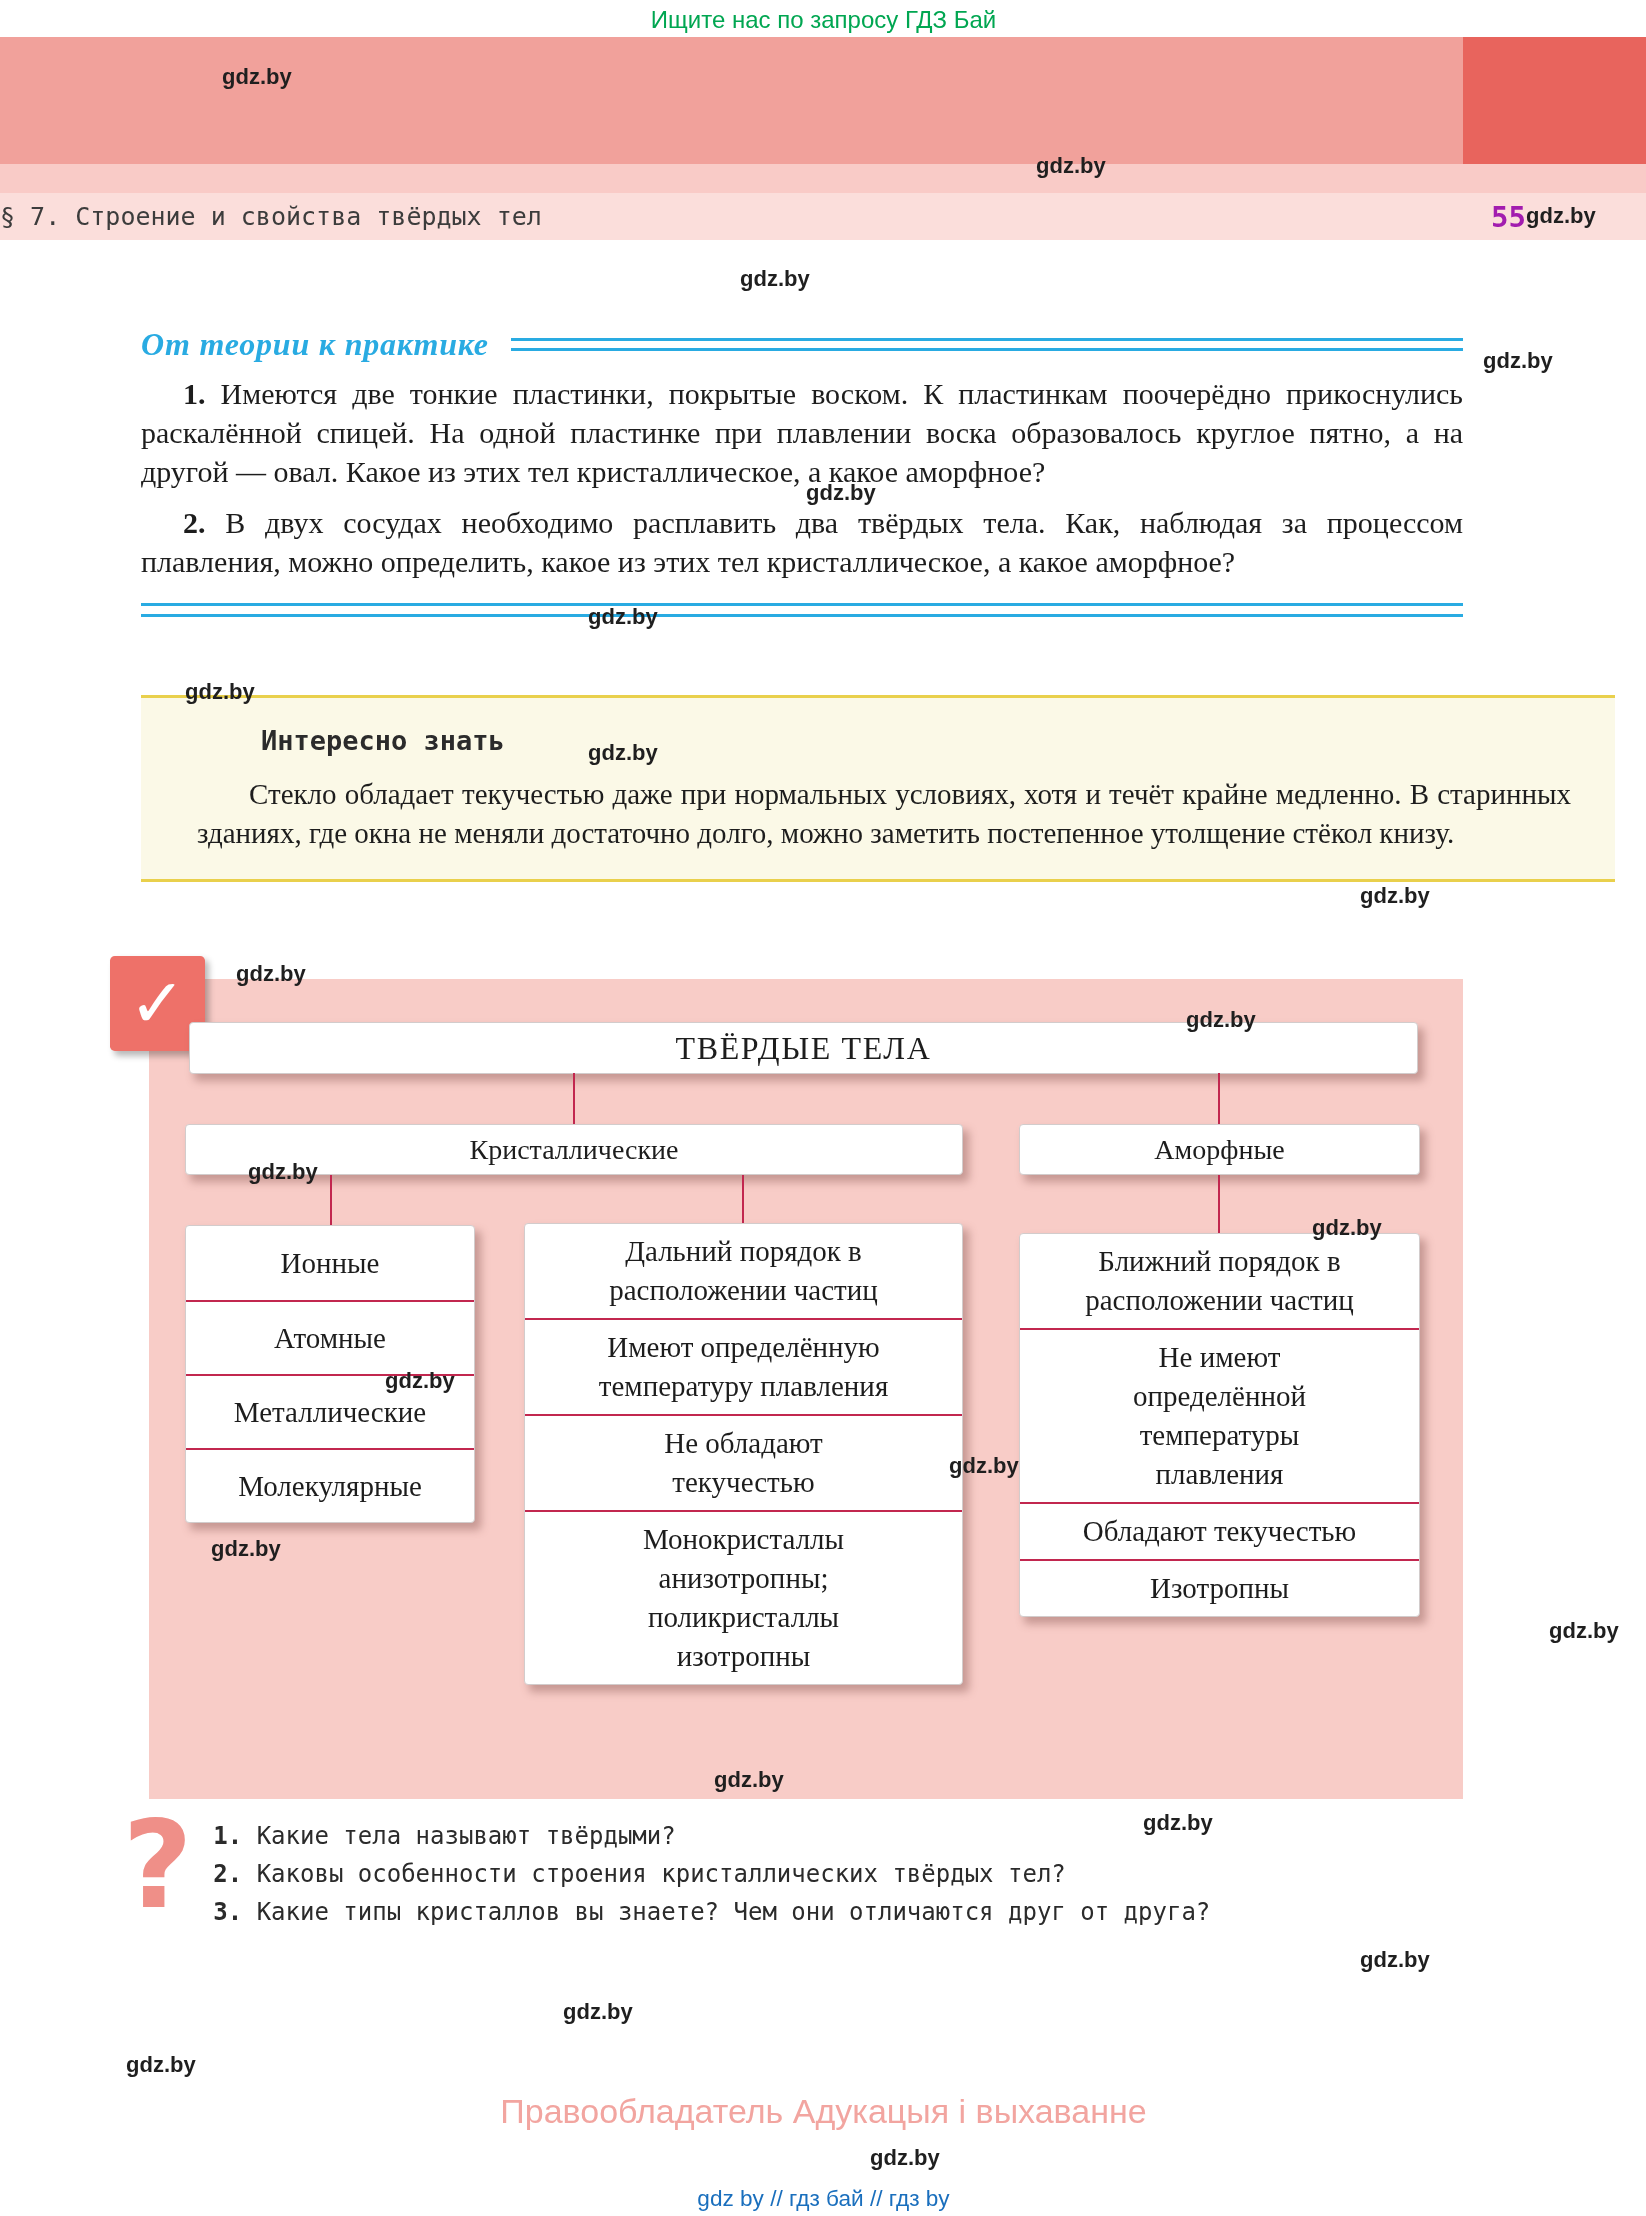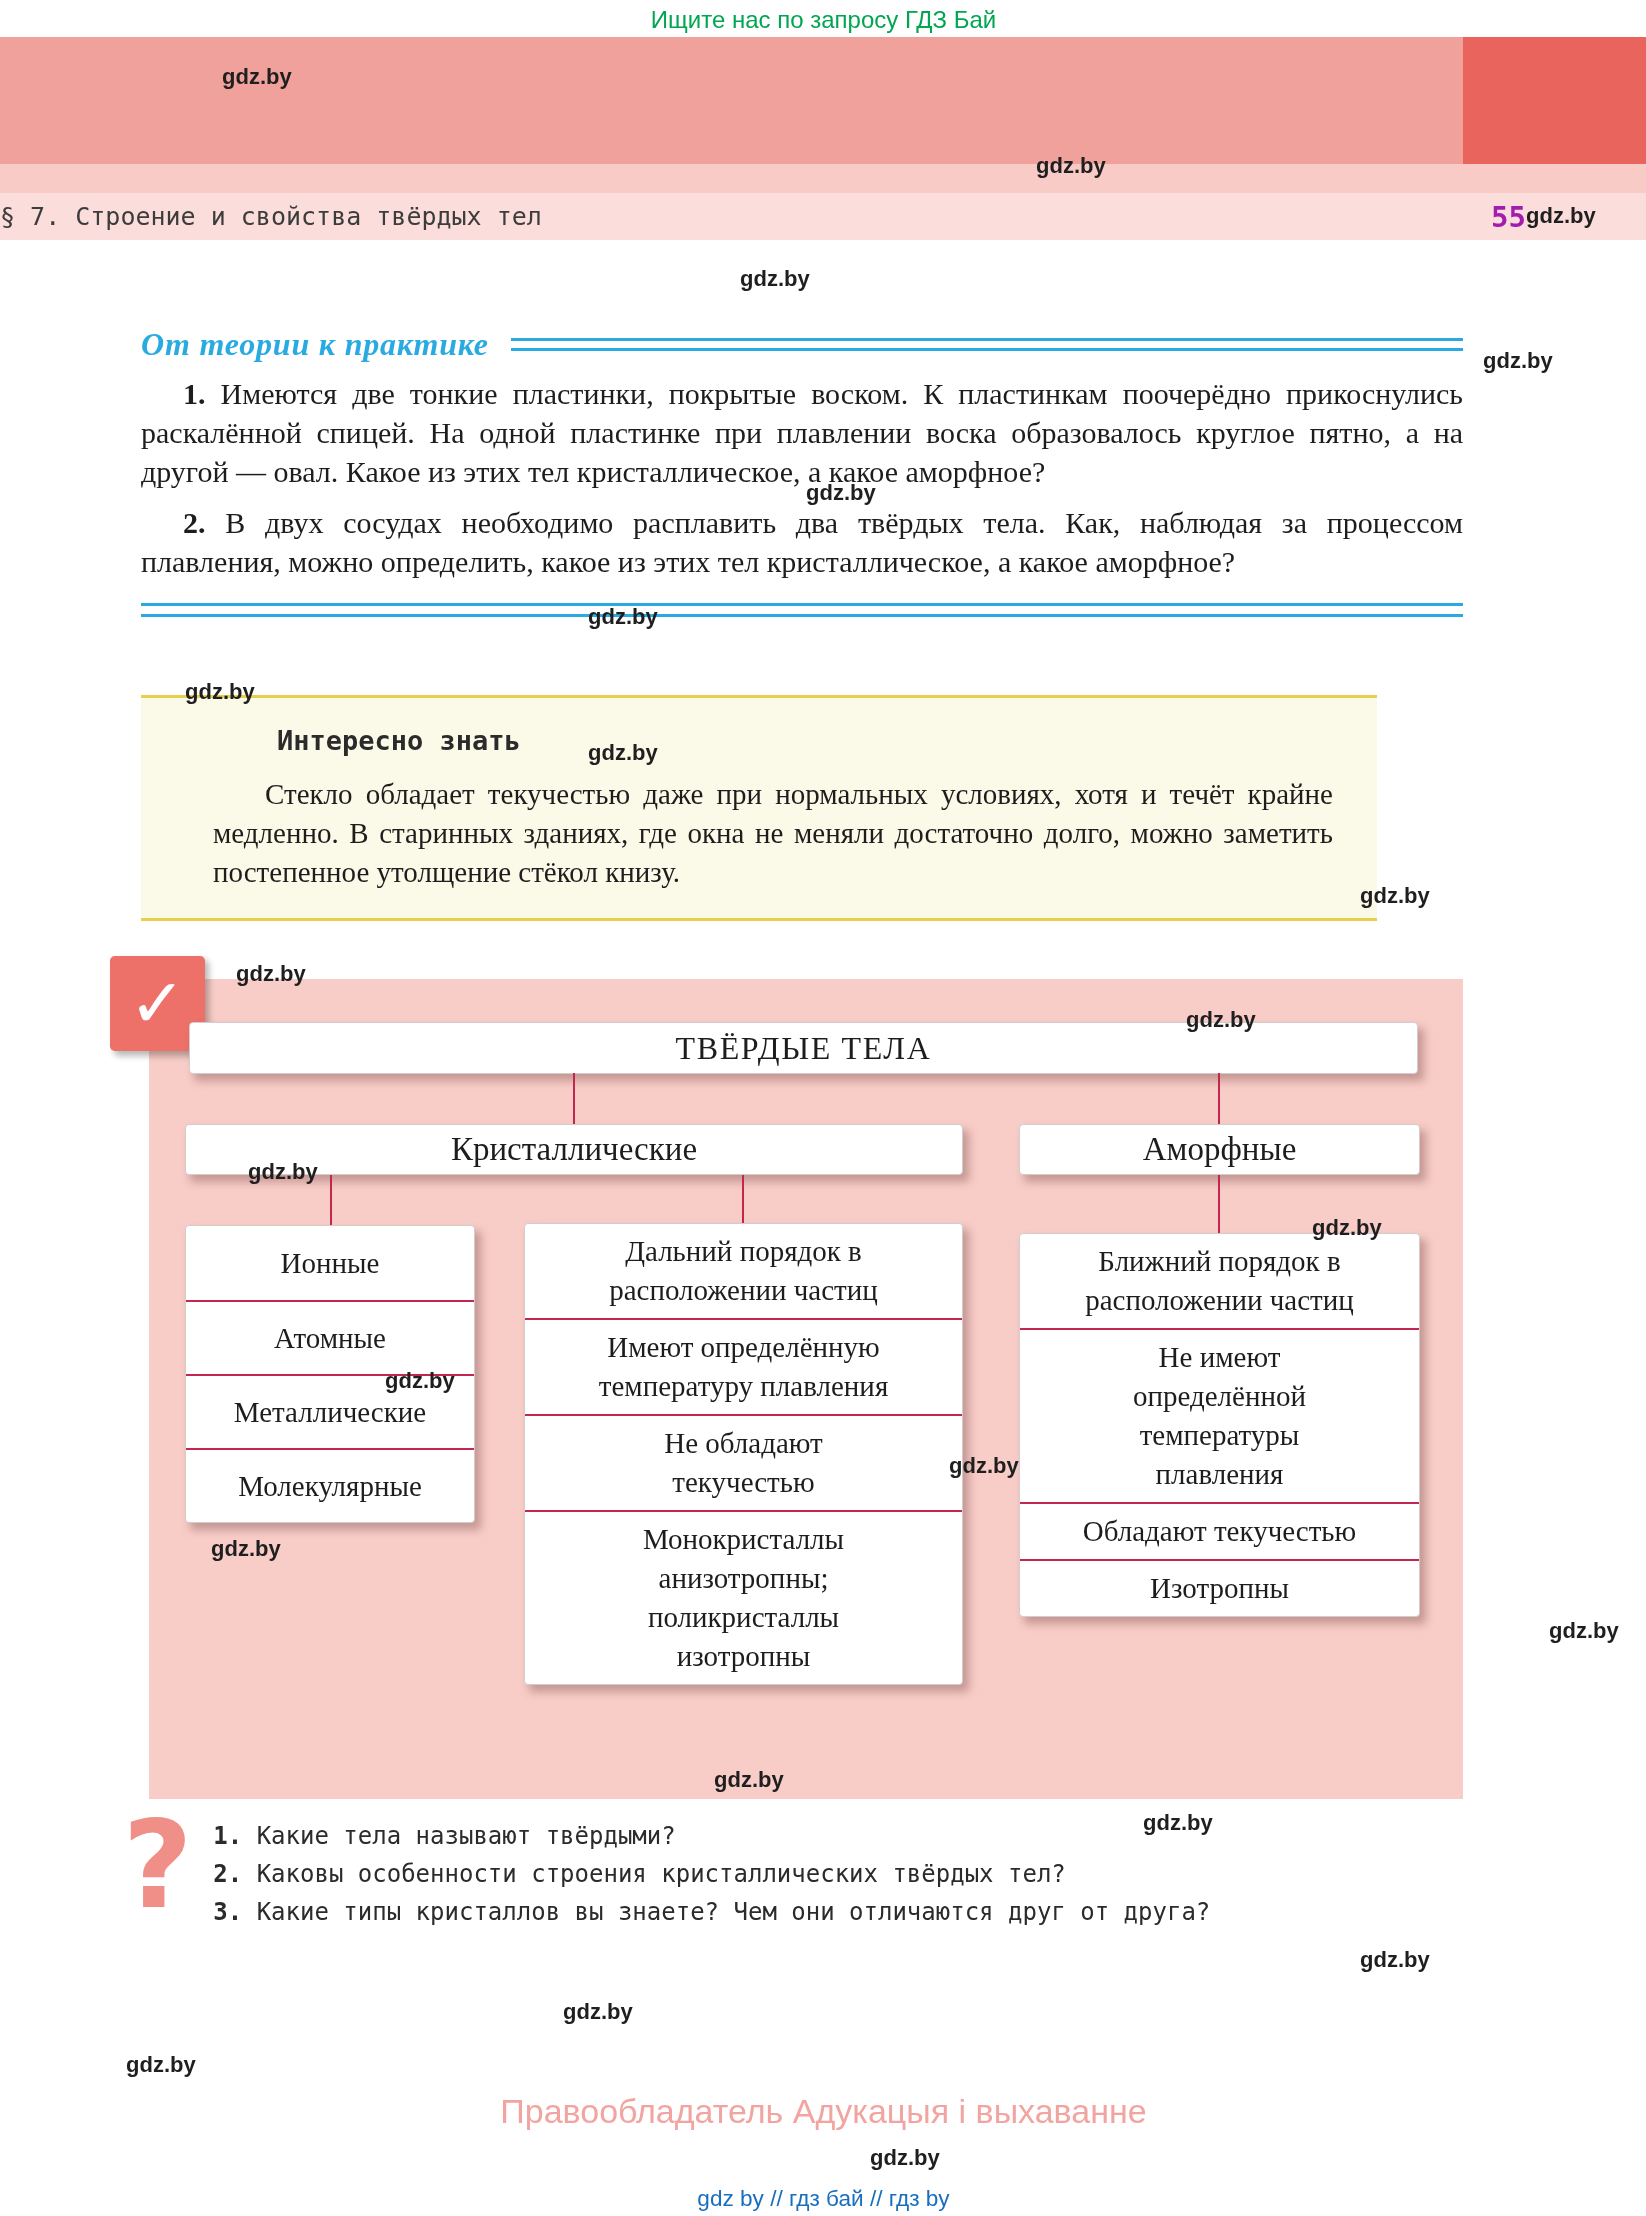--- a/index.html
+++ b/index.html
@@ -27,33 +27,33 @@
   .strip-num{margin-left:auto; margin-right:121px; font-size:29px; font-weight:bold; color:#a21caf;text-align:right;}
 
   .tp{position:absolute; top:278px; left:141px; width:1322px;margin-top:48px;}
   .tp-head-row{display:flex; align-items:center;}
   .tp-heading{font-size:32px; font-weight:bold; font-style:italic; color:var(--heading-blue); letter-spacing:0.8px;}
   .rule{height:13.7px; border-top:3.2px solid var(--heading-blue); border-bottom:3.2px solid var(--heading-blue);}
   .tp-head-row .rule{flex:1; margin-left:22.6px;}
   .para{font-size:30px; line-height:39px; text-align:justify; text-indent:42px; margin-top:11.3px;}
   .rule.full{margin-top:22.6px;}
 
-  .know{position:absolute; top:695px; left:141px; width:1236px; background:var(--know-bg);
+  .know{position:absolute; top:695px; left:141px; width:1474px; background:var(--know-bg);
     border-top:3.2px solid var(--know-border); border-bottom:3.2px solid var(--know-border);
-    padding:27px 44px 26px 72px;}
+    padding:27px 44px 26px 56px;}
   .know-title{font-family:"DejaVu Sans Mono", monospace; font-size:27px; font-weight:bold; color:#2b2b2b; margin-left:64px;}
   .know-text{font-size:29px; line-height:39px; text-align:justify; text-indent:52px; margin-top:19.3px;}
 
   .diagram{position:absolute; top:979px; left:149px; width:1314px; height:820px; background:var(--diagram-bg);}
   .badge{position:absolute; left:-39px; top:-22.6px; width:95px; height:95px; background:var(--badge-salmon);
     border-radius:4.8px; box-shadow:4px 4.8px 6.4px rgba(0,0,0,.28); display:flex; align-items:center; justify-content:center;
     font-family:"DejaVu Sans", sans-serif; font-size:68px; font-weight:bold; color:#fff;}
   .dbox{position:absolute; background:#fff; border:0.8px solid #d2cccc; border-radius:4px;
     box-shadow:5.6px 6.4px 8px rgba(125,75,70,.4); display:flex; align-items:center; justify-content:center;
-    text-align:center; font-size:33px;}
+    text-align:center; font-size:28px;}
   .root-box{left:40px; top:43px; width:1229px; height:52px; font-size:32px; letter-spacing:1.6px;}
   .krist-box{left:36px; top:145px; width:778px; height:51px;}
   .amorf-box{left:870px; top:145px; width:401px; height:51px;}
   .vline{position:absolute; width:2.4px; background:var(--crimson);}
   .dcol{position:absolute; background:#fff; border:0.8px solid #d2cccc; border-radius:4px;
     box-shadow:5.6px 6.4px 8px rgba(125,75,70,.4);}
   .dcell{display:flex; align-items:center; justify-content:center; text-align:center;
     font-size:29px; line-height:39px; padding:8px 13px; border-top:2.4px solid var(--crimson);}
   .dcell:first-child{border-top:none;}
   .col-types{left:36px; top:246px; width:290px;}

